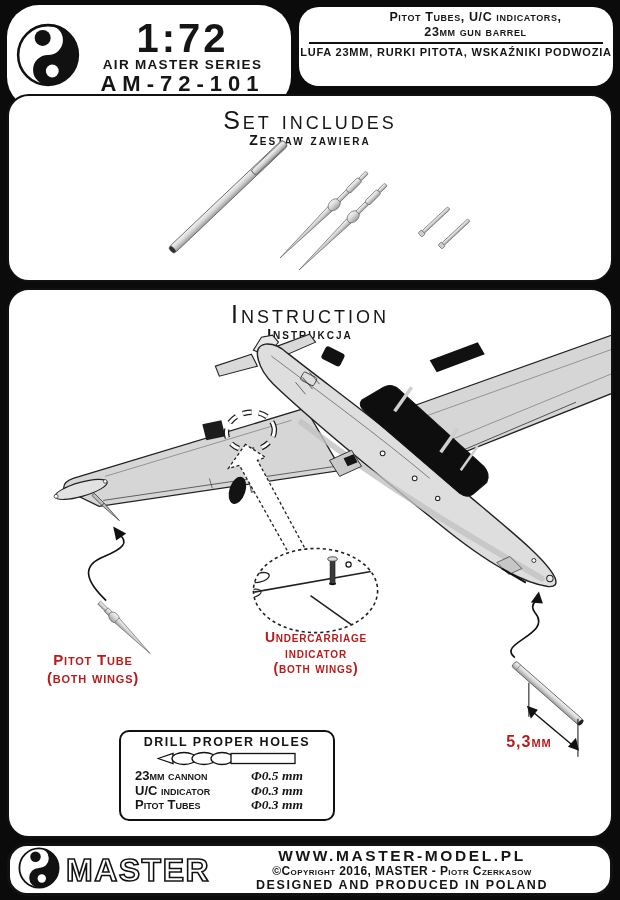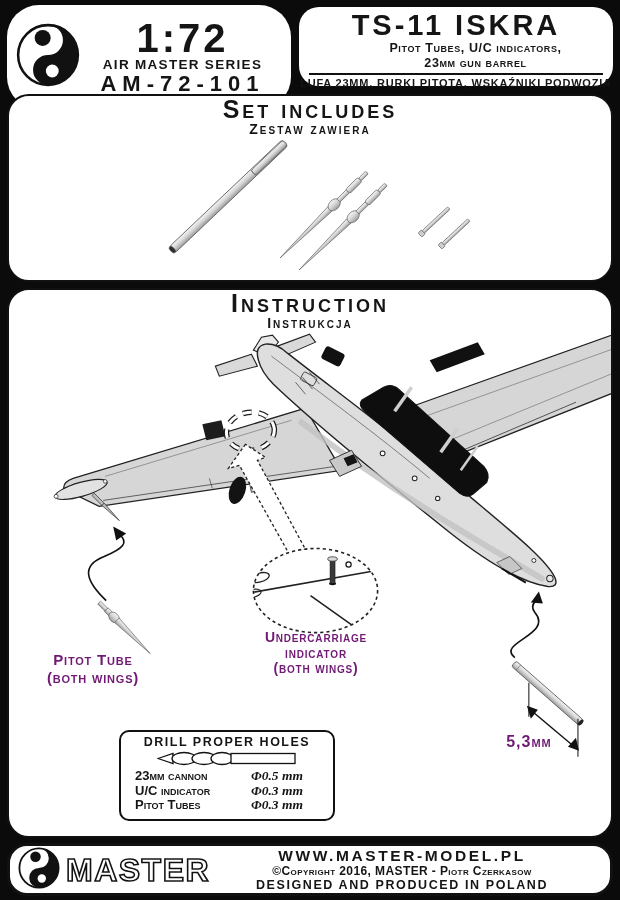--- a/index.html
+++ b/index.html
@@ -19,27 +19,27 @@
   .series-text { font-size:13.5px; font-weight:bold; letter-spacing:1.3px; line-height:1.15; }
   .code-text   { font-size:22px; font-weight:600; letter-spacing:6px; line-height:1.05; }
   .kit-title { font-size:29px; font-weight:bold; letter-spacing:3px; line-height:1.08; }
   .kit-sub   { font-size:12.5px; font-weight:bold; font-variant:small-caps; letter-spacing:0.6px; line-height:1.18;padding-left:39px; }
   .kit-rule  { border:0; border-top:2px solid #111; margin:2px 10px 2px 10px; }
   .kit-pl    { font-size:11px; font-weight:bold; letter-spacing:0.8px; }
 
   
   .panel-set   { left:7px; top:94px;  width:606px; height:188px; border:2.5px solid #111; border-radius:22px; text-align:center; }
   .panel-instr { left:7px; top:288px; width:606px; height:550px; border:2.5px solid #111; border-radius:22px; text-align:center; }
-  .sec-title { margin-top:0; font-size:25px; font-weight:700; font-variant:small-caps; letter-spacing:3px; line-height:1.05; }
+  .sec-title { margin-top:11px; font-size:25px; font-weight:400; font-variant:small-caps; letter-spacing:3px; line-height:1.05; }
   .sec-sub   { font-size:14px; font-weight:600; font-variant:small-caps; letter-spacing:2px; line-height:1.05; }
   .fill-svg  { position:absolute; left:0; top:0; width:100%; height:100%; }
   .parts-svg { position:absolute; left:0; top:0; width:601px; height:183px; }
 
   
-  .callout { position:absolute; text-align:center; font-variant:small-caps; font-weight:600; color:#701a75; }
+  .callout { position:absolute; text-align:center; font-variant:small-caps; font-weight:600; color:#b91c1c; }
   .co-pitot  { left:28px;  top:361px; width:112px; font-size:15px; line-height:18px; letter-spacing:0.8px; }
   .co-uc     { left:236px; top:340px; width:142px; font-size:14px; line-height:15.5px; letter-spacing:0.8px; }
   .co-cannon { left:436px; top:386px; width:70px;  font-size:14px; line-height:16px; letter-spacing:1px; }
   .co-dim    { left:484px; top:443px; width:72px;  font-size:16px; letter-spacing:1px; }
 
   
   .drill-box {
     position:absolute; left:110px; top:440px; width:216px;
     border:2.5px solid #111; border-radius:10px; background:#fff;
     padding:3px 0 6px 0; box-sizing:border-box; text-align:center;
@@ -74,21 +74,20 @@
       </svg>
     </div>
     <div class="hdr-text">
       <div class="scale-text">1:72</div>
       <div class="series-text">AIR MASTER SERIES</div>
       <div class="code-text">AM-72-101</div>
     </div>
   </div>
 
   <div class="panel hdr-right">
-    <div class="kit-title">TS-11 ISKRA</div>
     <div class="kit-sub">Pitot Tubes, U/C indicators,</div>
     <div class="kit-sub">23mm gun barrel</div>
     <hr class="kit-rule">
     <div class="kit-pl">LUFA 23MM, RURKI PITOTA, WSKAŹNIKI PODWOZIA</div>
   </div>
 
   <div class="panel panel-set">
     <div class="sec-title">Set includes</div>
     <div class="sec-sub">Zestaw zawiera</div>
 

